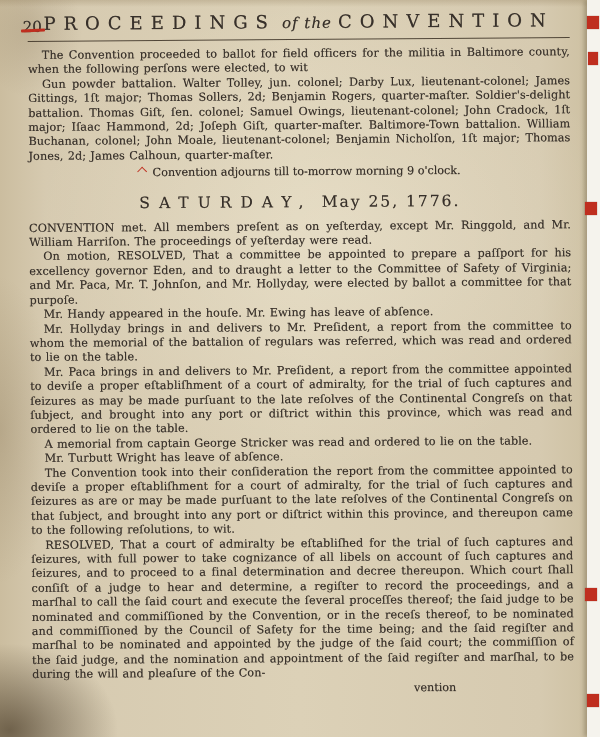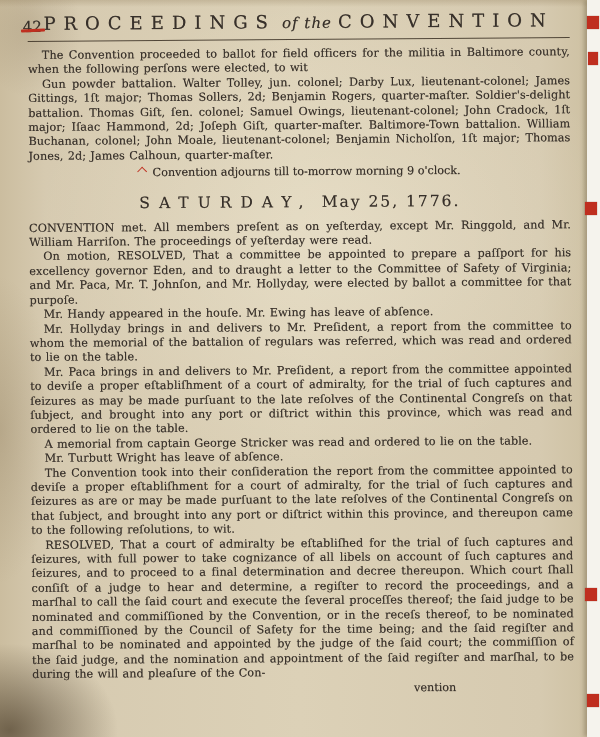--- a/index.html
+++ b/index.html
@@ -56,21 +56,21 @@
   <div class="red-square rs1"></div>
   <div class="red-square rs2"></div>
   <div class="red-square rs3"></div>
   <div class="red-square rs4"></div>
   <div class="red-square rs5"></div>
   <div class="num-underline"></div>
 
   <div class="page-inner">
 
     <div class="header-row">
-      <span class="pageno">42</span>
+      <span class="pageno">20</span>
       <span class="tw">PROCEEDINGS</span>
       <span class="tc">of the</span>
       <span class="tw">CONVENTION</span>
     </div>
     <div class="rule"></div>
 
     <p class="body">The Convention proceeded to ballot for field officers for the militia in Baltimore county, when the following perſons were elected, to wit</p>
     <p class="body">Gun powder battalion. Walter Tolley, jun. colonel; Darby Lux, lieutenant-colonel; James Gittings, 1ſt major; Thomas Sollers, 2d; Benjamin Rogers, quarter-maſter. Soldier's-delight battalion. Thomas Giſt, ſen. colonel; Samuel Owings, lieutenant-colonel; John Cradock, 1ſt major; Iſaac Hammond, 2d; Joſeph Giſt, quarter-maſter. Baltimore-Town battalion. William Buchanan, colonel; John Moale, lieutenant-colonel; Benjamin Nicholſon, 1ſt major; Thomas Jones, 2d; James Calhoun, quarter-maſter.</p>
 
     <div class="adjourn">

